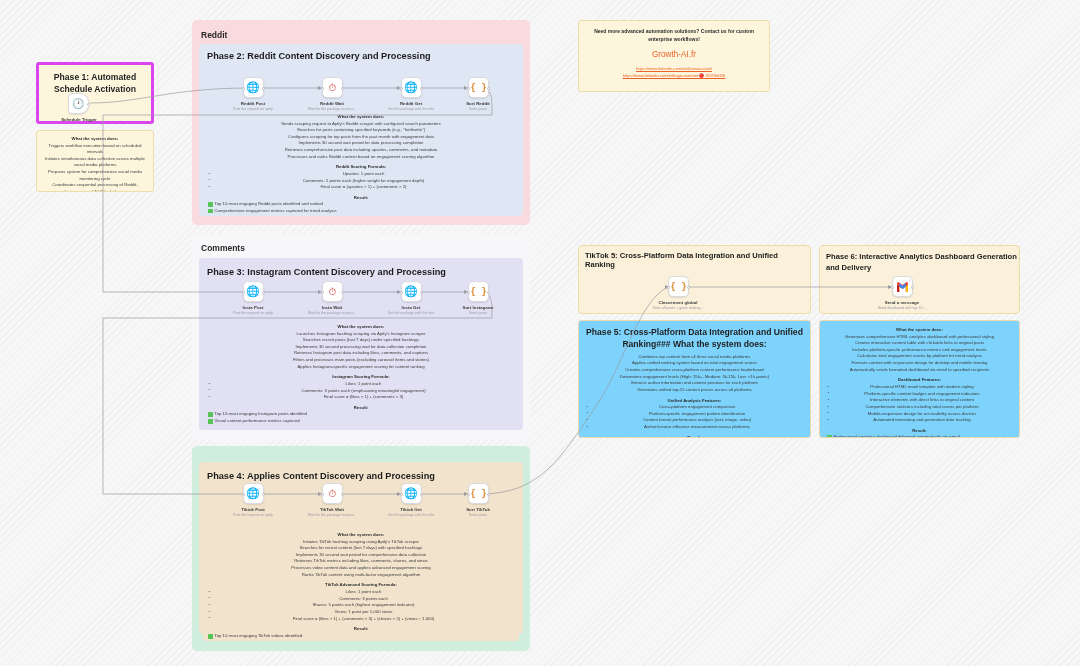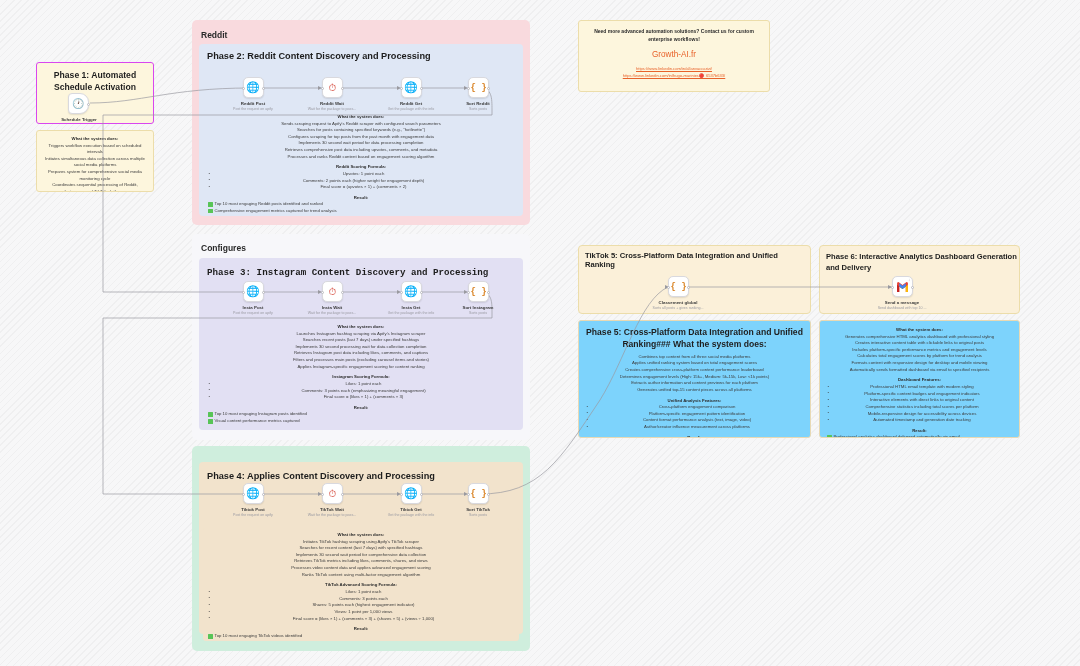--- a/index.html
+++ b/index.html
@@ -33,21 +33,21 @@
   .note-h { font-size:4.3px; font-weight:700; color:#2b2b2b; margin-bottom:1.5px;}
   .note-gap { height:4px; }
   ul.tight { list-style:none; }
   ul.tight li { font-size:4.3px; color:#3b3b3b; line-height:1.55; padding-left:5px; position:relative;}
   ul.tight li:before { content:"•"; position:absolute; left:0.5px; top:-0.4px; }
   .res-line { font-size:4.3px; color:#3b3b3b; line-height:1.6; display:flex; align-items:center; gap:1.5px;}
   .chk { display:inline-block; width:5px; height:5px; background:#58c457; border-radius:0.5px; flex:0 0 auto;}
 
   
   .phase-box {
-    background:#fdf6dd; border:1px solid #d946ef; border-radius:3px;
+    background:#fdf6dd; border:3px solid #d946ef; border-radius:3px;
   }
   .phase-title { font-weight:700; color:#1f1f1f; }
 
   
   .group { border-radius:5px; position:absolute; }
   .group-label { position:absolute; font-size:8.5px; font-weight:600; color:#2a2a2a; }
   .inner-panel { position:absolute; border-radius:4px; }
   .inner-title { position:absolute; font-size:9.2px; font-weight:700; color:#1d1d1d; }
 
   
@@ -115,23 +115,23 @@
   </svg>
 
   <div class="group" style="left:192px; top:20px; width:338px; height:205px; background:#f9dade;">
   </div>
   <div class="group-label" style="left:201px; top:30px;">Reddit</div>
   <div class="inner-panel" style="left:199px; top:44px; width:324px; height:172px; background:#dfe7f5;"></div>
   <div class="inner-title" style="left:207px; top:39px;margin-top:12px;">Phase 2: Reddit Content Discovery and Processing</div>
 
   <div class="group" style="left:192px; top:234px; width:338px; height:206px; background:#f7f7fa;">
   </div>
-  <div class="group-label" style="left:201px; top:243px;">Configures</div>
+  <div class="group-label" style="left:201px; top:243px;">Comments</div>
   <div class="inner-panel" style="left:199px; top:258px; width:324px; height:172px; background:#e2e0f3;"></div>
-  <div class="inner-title" style="left:207px; top:267px;font-family:Liberation Mono, monospace;">Phase 3: Instagram Content Discovery and Processing</div>
+  <div class="inner-title" style="left:207px; top:267px;">Phase 3: Instagram Content Discovery and Processing</div>
 
   <div class="group" style="left:192px; top:446px; width:338px; height:205px; background:#cfeedd;">
   </div>
   <div class="group-label" style="left:201px; top:455px;margin-top:16px;">TikTok</div>
   <div class="inner-panel" style="left:199px; top:462px; width:324px; height:172px; background:#f2e3cc;"></div>
   <div class="inner-title" style="left:207px; top:471px;">Phase 4: Applies Content Discovery and Processing</div>
 
   <div class="inner-panel" style="left:578px; top:245px; width:233px; height:69px; background:#fbf0d9; border:1px solid #ecddaa;"></div>
   <div class="inner-title" style="left:585px; top:251px; font-size:7.6px; width:225px;">TikTok 5: Cross-Platform Data Integration and Unified Ranking</div>
 

